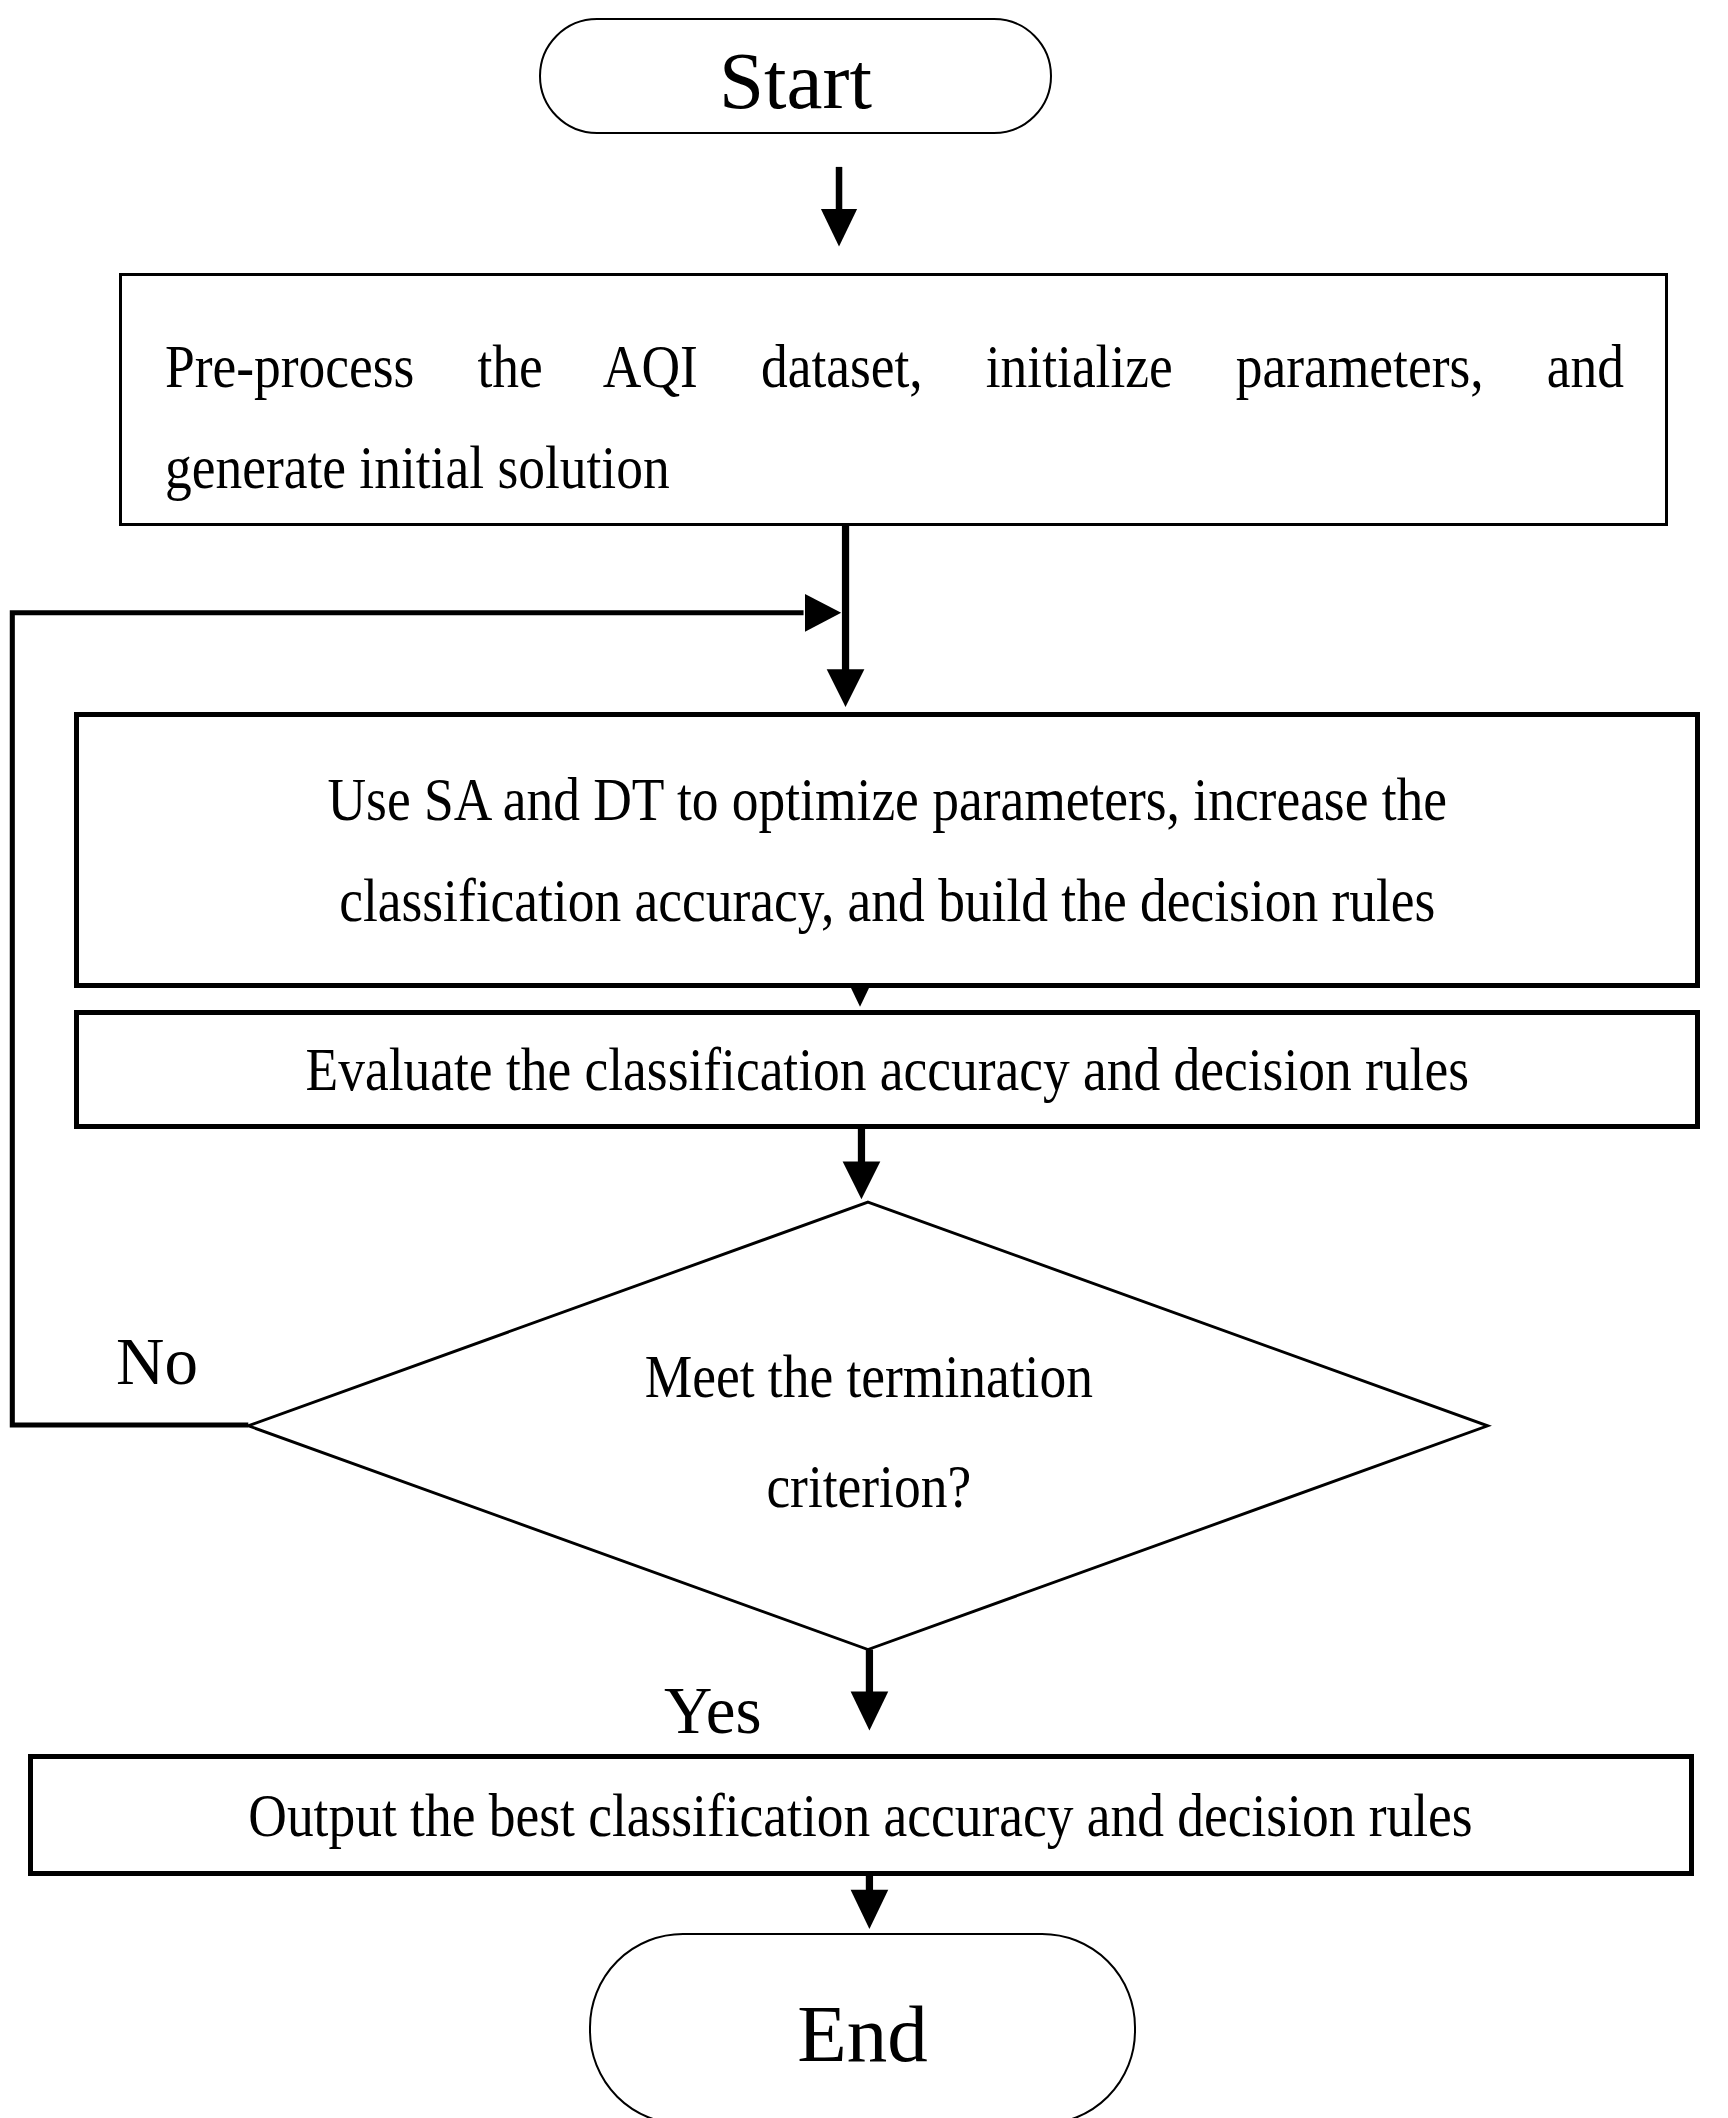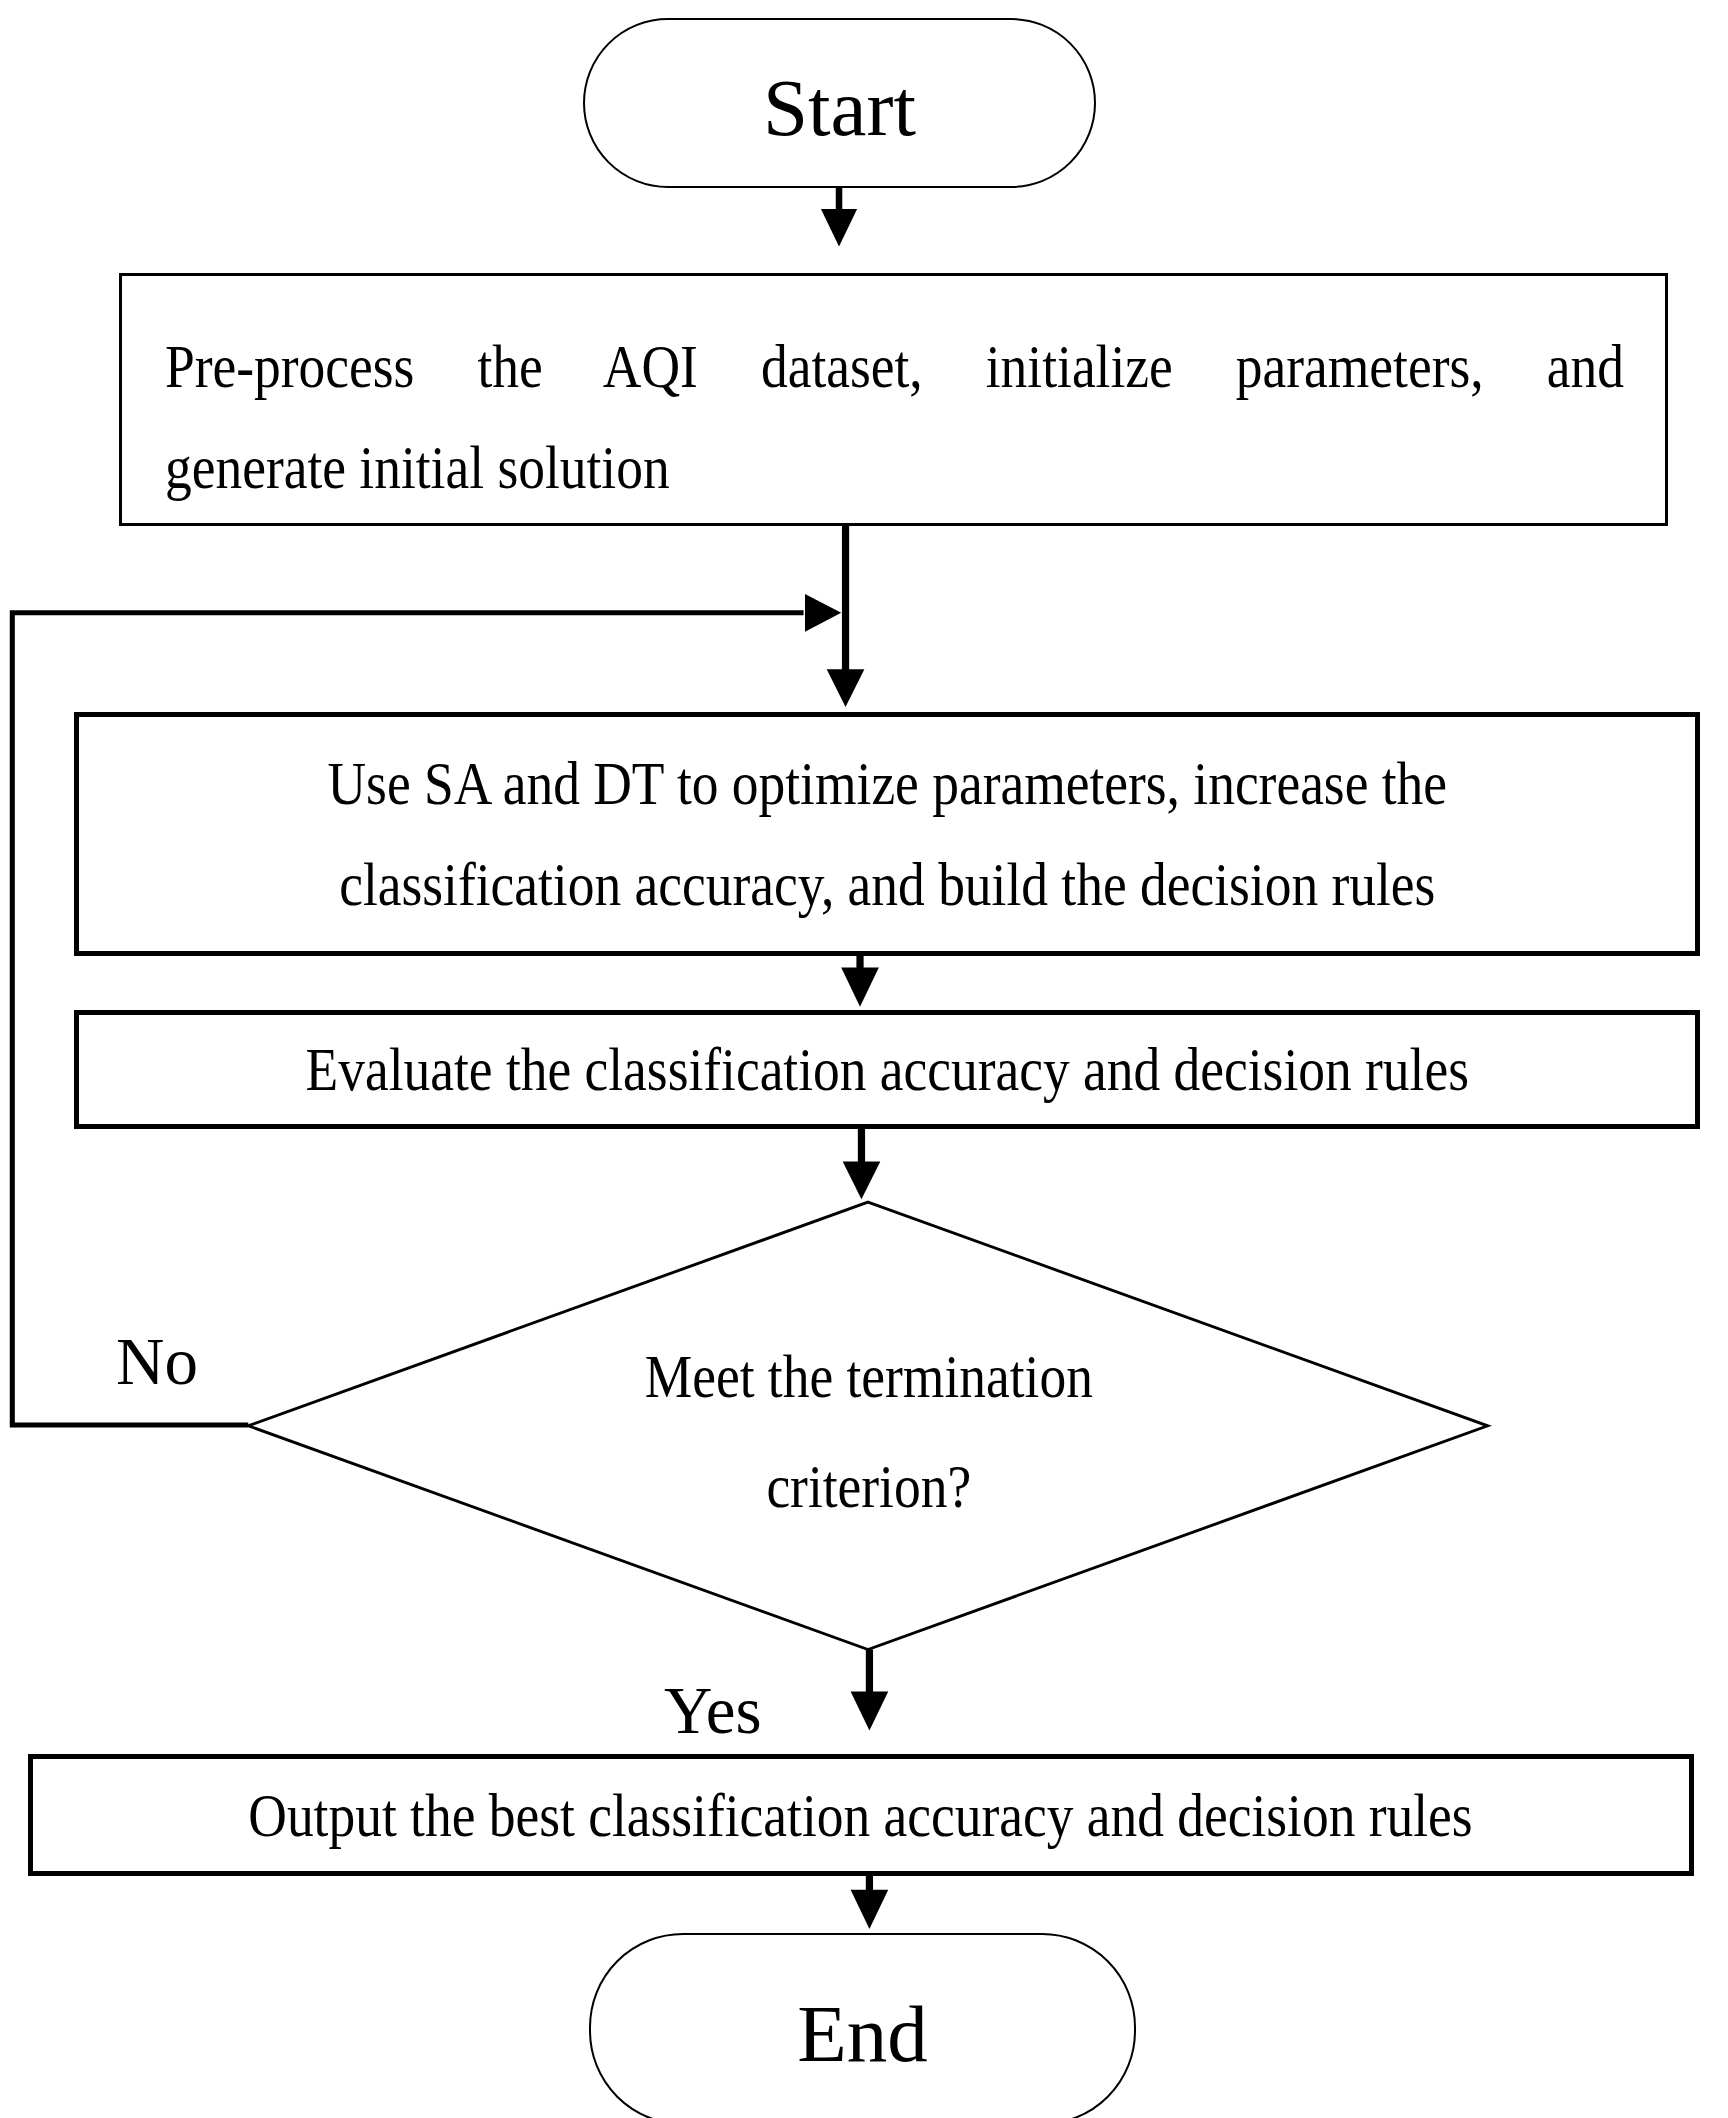--- a/index.html
+++ b/index.html
@@ -54,27 +54,27 @@
     margin-left: -8%;
     transform: scaleX(0.862);
     transform-origin: center top;
     text-align: center;
   }
 
   .jline { text-align: justify; text-align-last: justify; white-space: normal; }
   .lline { text-align: left; white-space: nowrap; }
   .cline { text-align: center; white-space: nowrap; }
 
-  #start-node  { left: 583px; top: 18px;  width: 513px; height: 170px; padding-top: 10px; }
+  #start-node  { left: 539px; top: 18px;  width: 513px; height: 116px; padding-top: 10px; }
   #start-node .term-label { font-size: 81px; line-height: 87px; }
 
   #preprocess-node { left: 119px; top: 273px; width: 1549px; height: 253px;
                      justify-content: flex-start; padding: 40px 41px 0 43px; }
 
-  #optimize-node { left: 74px; top: 712px; width: 1626px; height: 244px; border-width: 5px; }
+  #optimize-node { left: 74px; top: 712px; width: 1626px; height: 276px; border-width: 5px; }
 
   #evaluate-node { left: 74px; top: 1010px; width: 1626px; height: 119px; border-width: 5px; }
 
   #output-node { left: 27.5px; top: 1734px; width: 1666px; height: 122px; border-width: 5px; margin-top: 20px; }
 
   #end-node { left: 589px; top: 1933px; width: 547px; height: 192px; padding-top: 11.6px;
               border-radius: 94px; }
   #end-node .term-label { font-size: 81px; line-height: 87px; }
 
   #decision-text {

